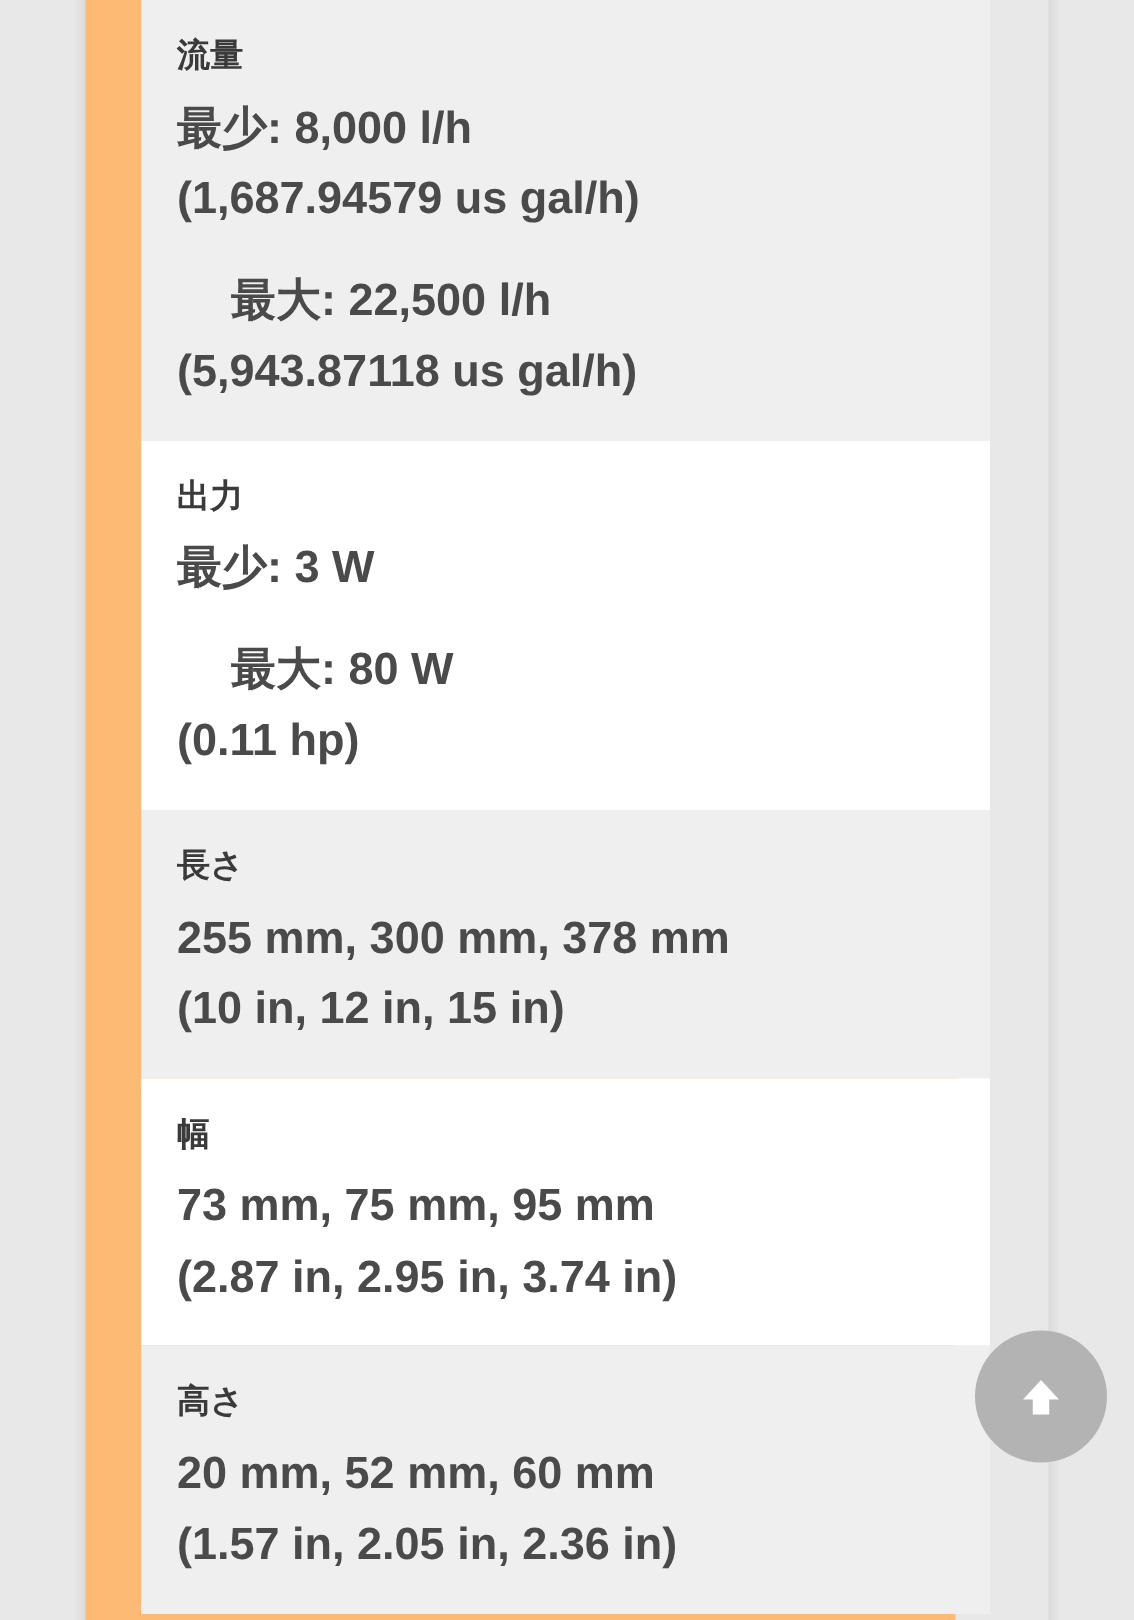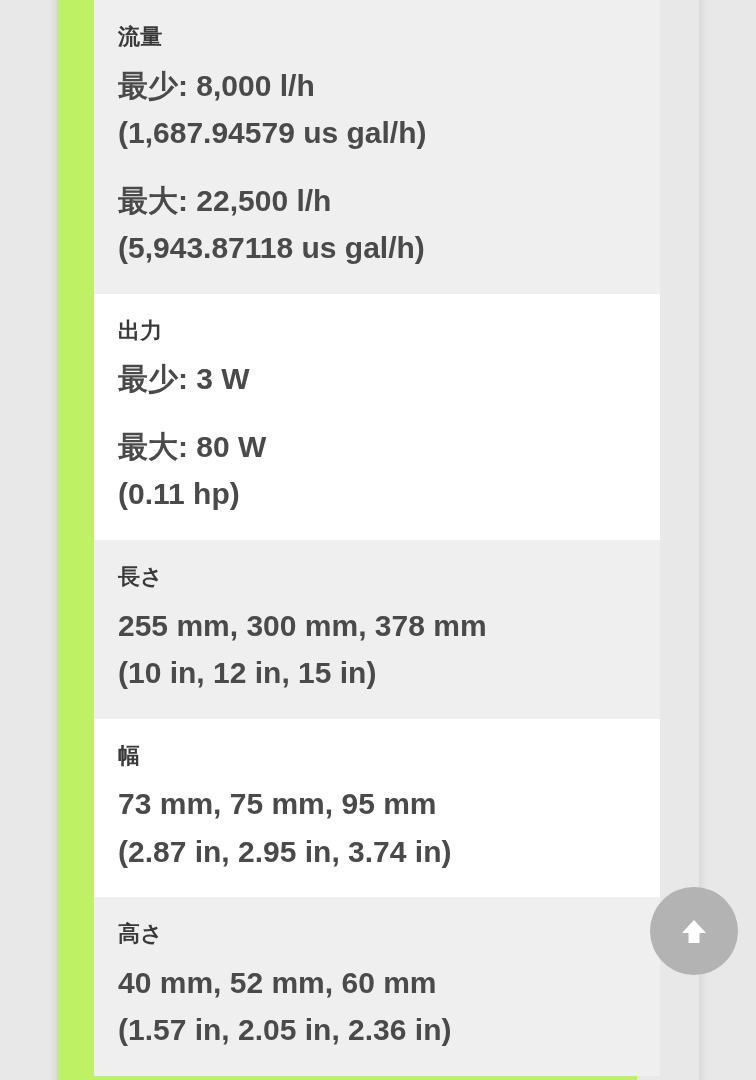--- a/index.html
+++ b/index.html
@@ -13,21 +13,21 @@
     font-family: "Liberation Sans", "DejaVu Sans", sans-serif;
     overflow: hidden;
     position: relative;
   }
   .page {
     position: absolute;
     left: 57px;
     top: 0;
     width: 580px;
     height: 1080px;
-    background: #bef264;
+    background: #fdba74;
     box-sizing: border-box;
   }
   .spec-list {
     position: absolute;
     left: 37px;
     top: 0;
     width: 566px;
   }
   .spec-block {
     box-sizing: border-box;
@@ -50,20 +50,21 @@
   .spec-line {
     font-size: 30px;
     color: #4a4a4a;
     line-height: 1.45;
     margin: 0;
     padding: 2px 0;
     font-weight: 700;
   }
   .spec-line.gap {
     margin-top: 20px;
+    margin-left: 36px;
   }
   
   .scroll-top {
     position: absolute;
     right: 18px;
     bottom: 105px;
     width: 88px;
     height: 88px;
     border-radius: 50%;
     background: #b3b3b3;
@@ -119,21 +120,21 @@
         <div class="spec-line">255 mm, 300 mm, 378 mm</div>
         <div class="spec-line">(10 in, 12 in, 15 in)</div>
       </div>
       <div class="spec-block plain">
         <div class="spec-title">幅</div>
         <div class="spec-line">73 mm, 75 mm, 95 mm</div>
         <div class="spec-line">(2.87 in, 2.95 in, 3.74 in)</div>
       </div>
       <div class="spec-block shaded">
         <div class="spec-title">高さ</div>
-        <div class="spec-line">40 mm, 52 mm, 60 mm</div>
+        <div class="spec-line">20 mm, 52 mm, 60 mm</div>
         <div class="spec-line">(1.57 in, 2.05 in, 2.36 in)</div>
       </div>
     </div>
 </div>
 
 <div class="edge-shadow-left"></div>
 <div class="edge-shadow-right"></div>
 
 <button class="scroll-top">
   <span>

